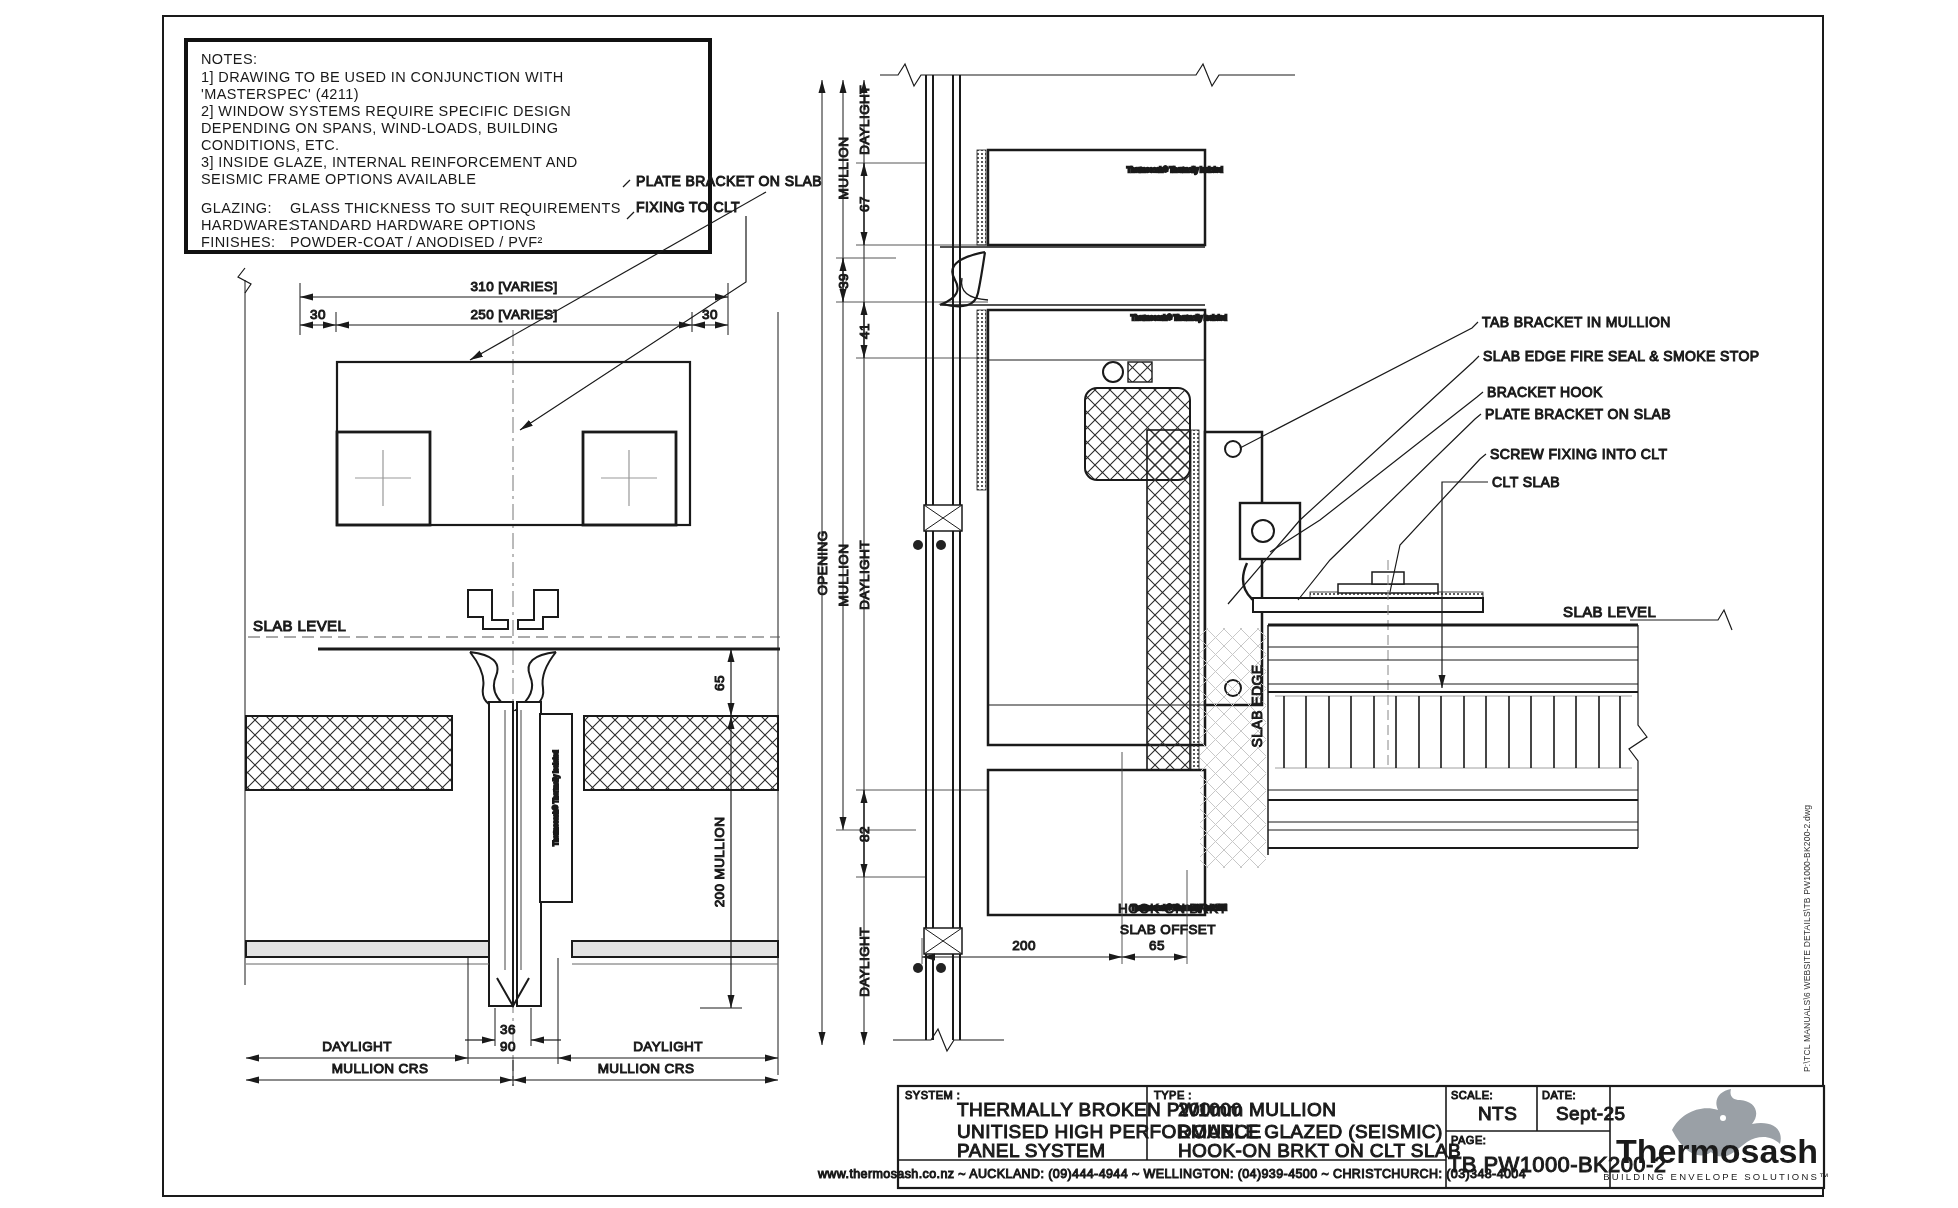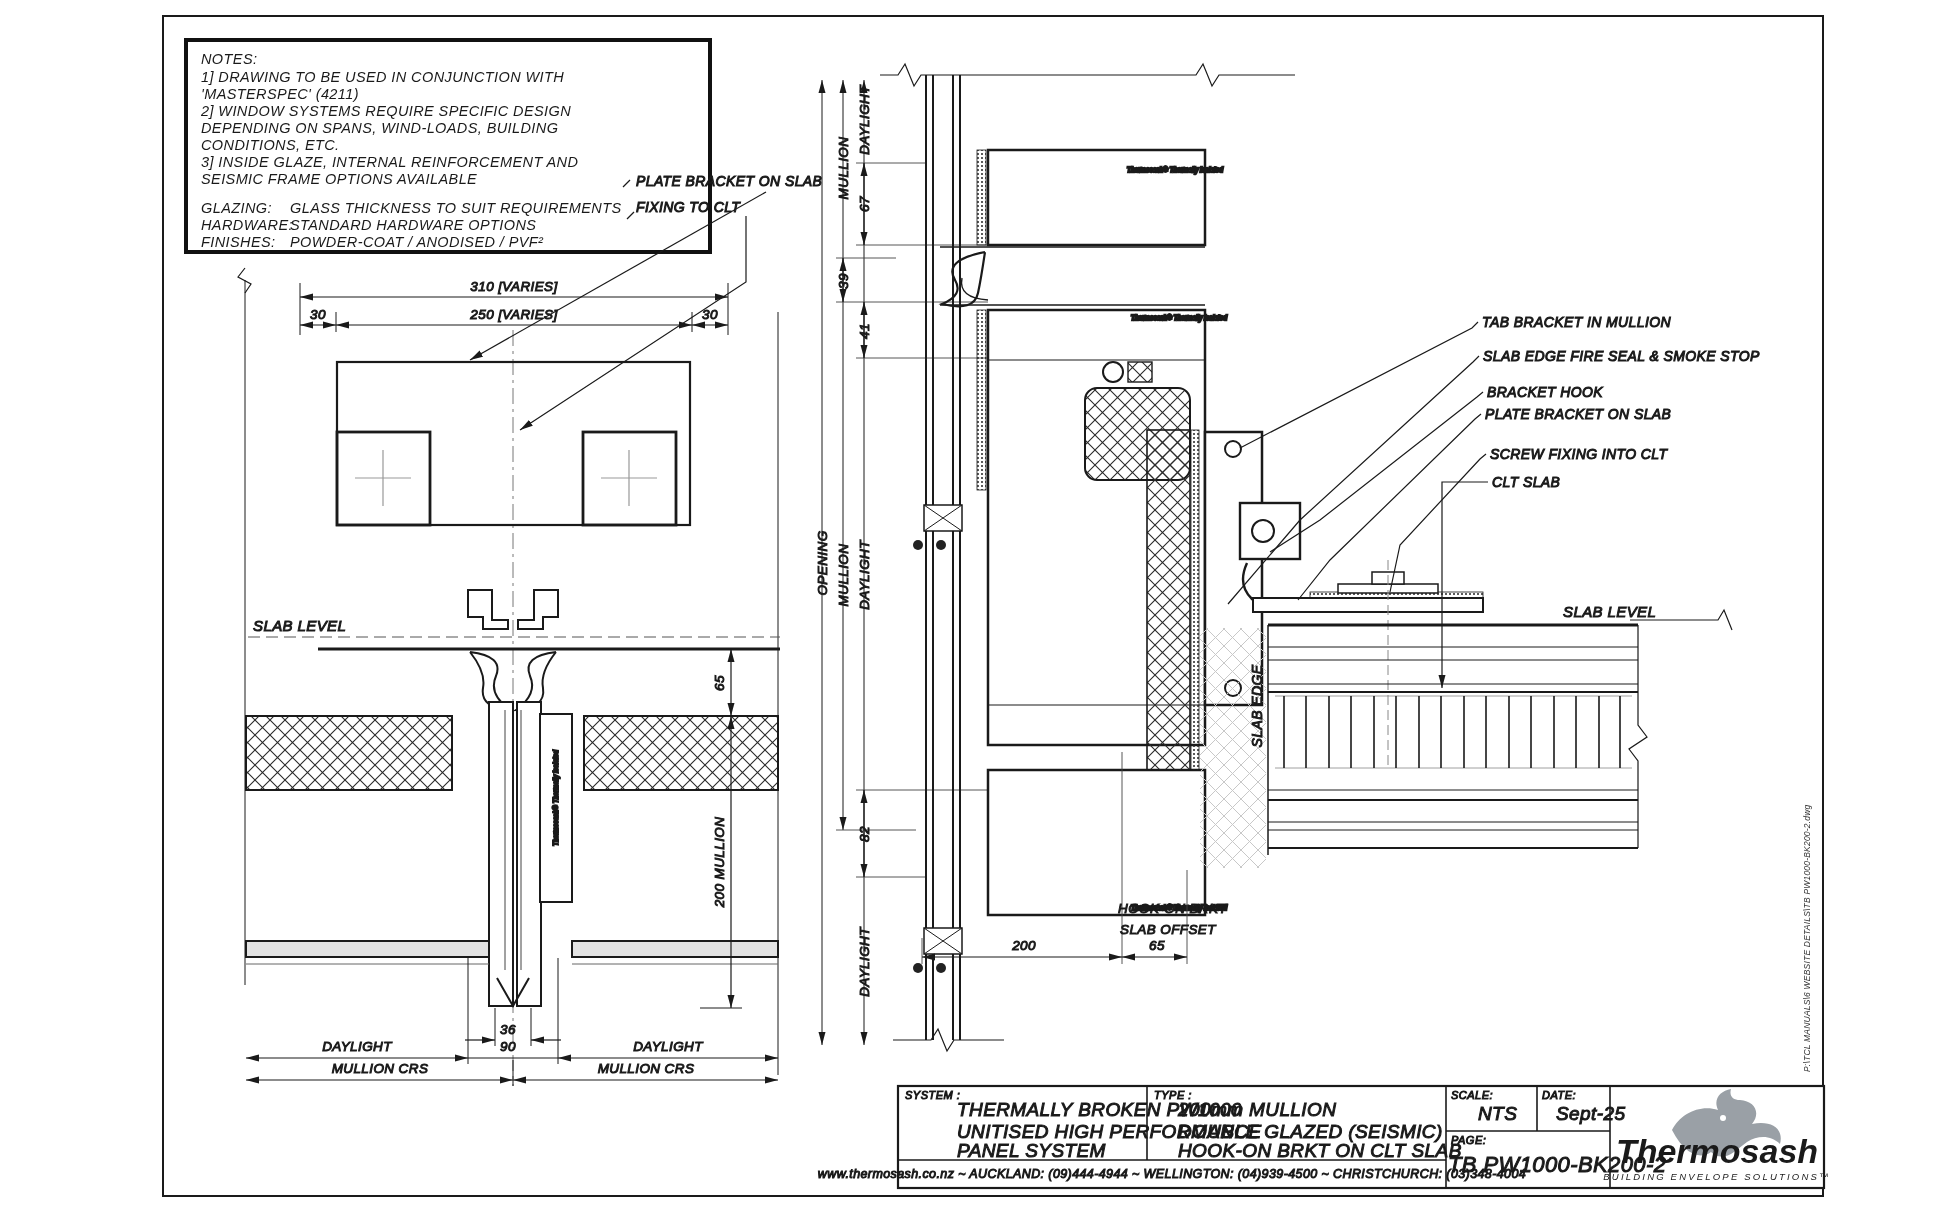--- a/index.html
+++ b/index.html
@@ -1,16 +1,16 @@
 <!DOCTYPE html>
 <html><head>
 <meta charset="utf-8">
 <style>
   html,body{margin:0;padding:0;background:#fff;}
-  .page{width:1958px;height:1208px;position:relative;background:#fff;font-style:italic;}
+  .page{width:1958px;height:1208px;position:relative;background:#fff;}
   svg{display:block;}
   text{font-family:"Liberation Sans","DejaVu Sans",sans-serif;fill:#1a1a1a;letter-spacing:.4px;}
   .t14{font-size:14px;}
   .t13{font-size:13.5px;}
   .t15{font-size:15px;}
   .notes{font-size:14.5px;}
   .tiny{font-size:6.5px;letter-spacing:0;}
   .tb-label{font-size:11px;letter-spacing:.5px;}
   .tb-big{font-size:19px;}
   .tb-page{font-size:22px;}

